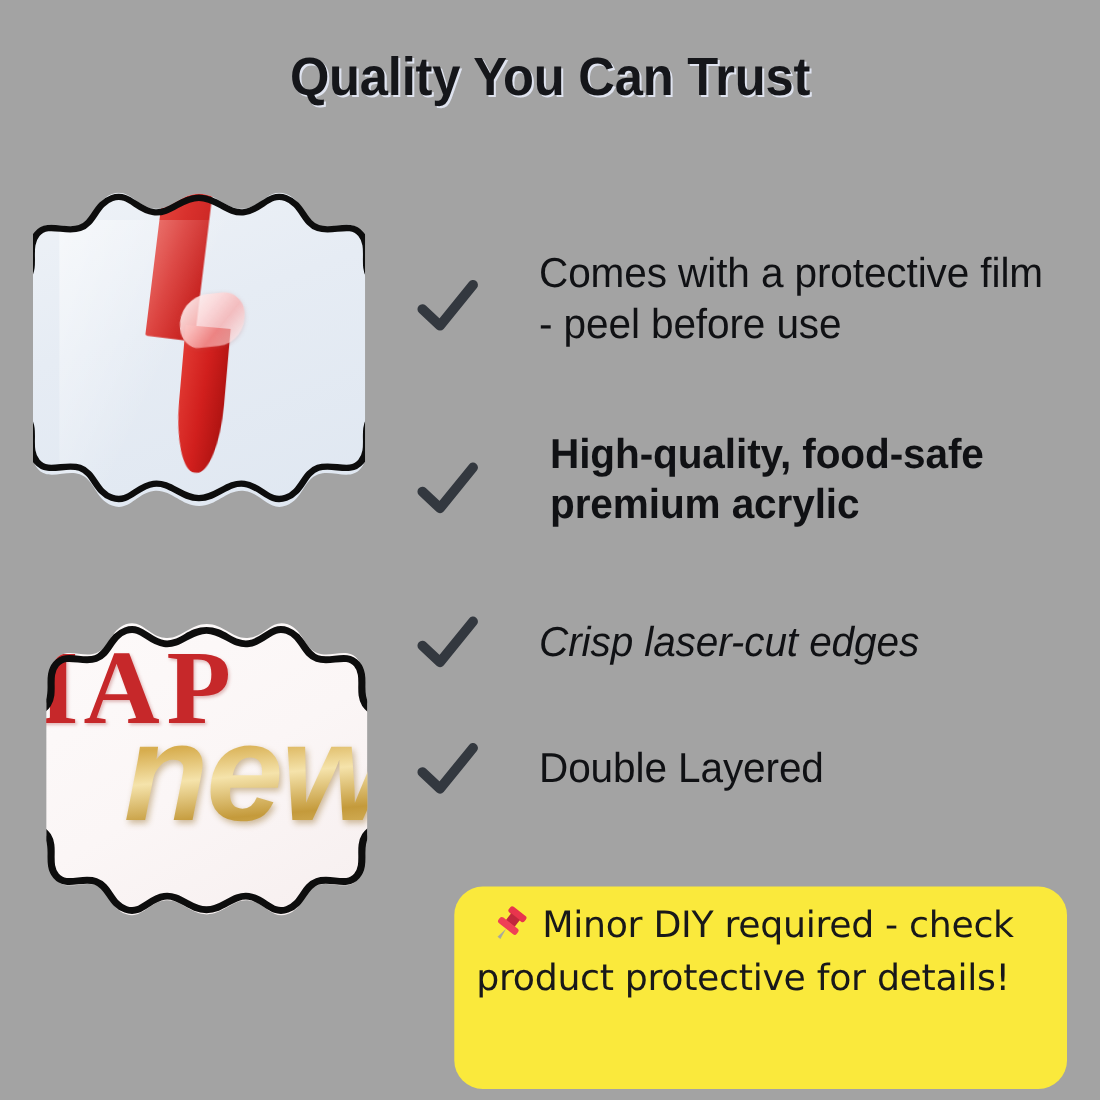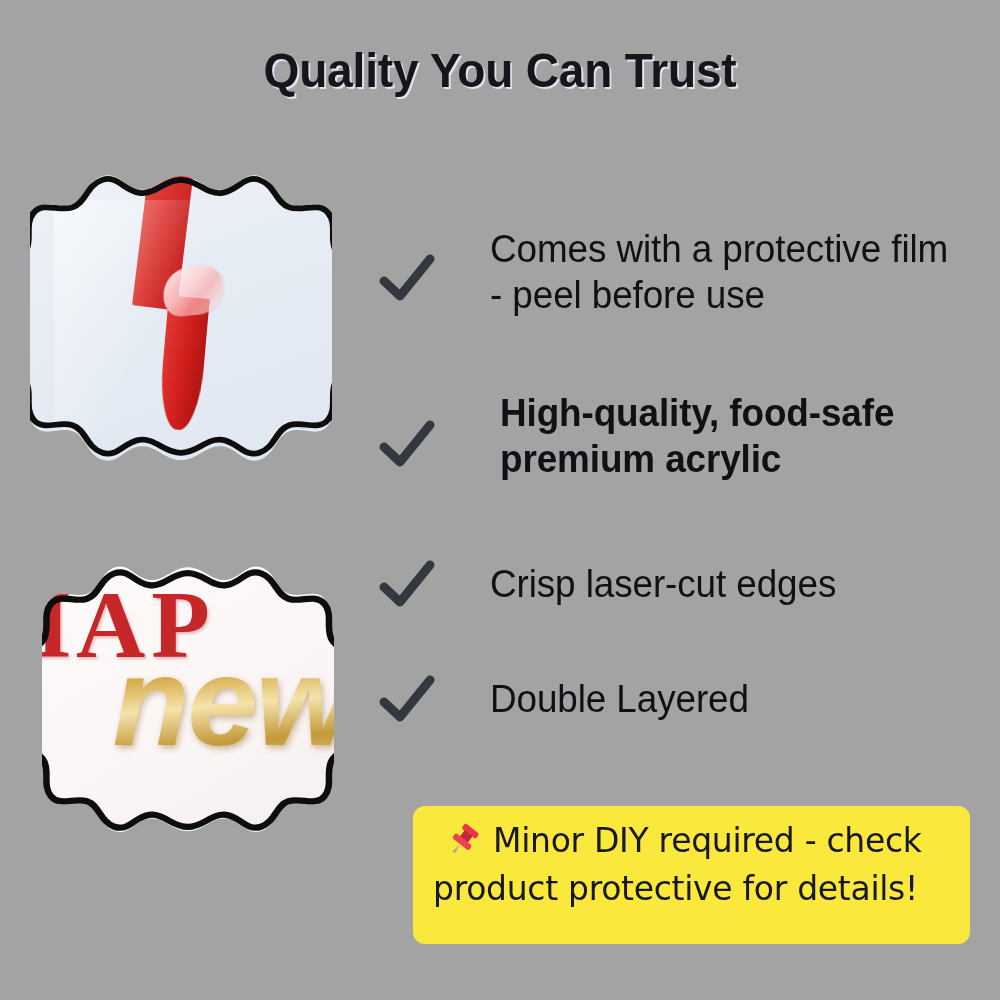--- a/index.html
+++ b/index.html
@@ -206,37 +206,37 @@
   }
 
   #check-item-0 { left: 4px;  top: 12px; }
   #check-item-0 .check-icon { margin-top: 14px; }
   #check-item-0 .check-text { margin-left: 12px; }
 
   #check-item-1 { left: 4px;  top: 176px; font-weight: bold; }
   #check-item-1 .check-icon { margin-top: 18px; }
   #check-item-1 .check-text { margin-left: 22px; }
 
-  #check-item-2 { left: 4px;  top: 338px; }
+  #check-item-2 { left: 4px;  top: 338px; font-style: italic; }
   #check-item-2 .check-icon { margin-top: 2px; }
   #check-item-2 .check-text { margin-left: 12px; }
 
   #check-item-3 { left: 4px;  top: 453px; }
   #check-item-3 .check-icon { margin-top: 2px; }
   #check-item-3 .check-text { margin-left: 12px; }
 
   
   .note-badge {
     position: absolute;
     left: 413px;
     top: 806px;
     width: 557px;
-    height: 138px;
+    height: 184px;
     background: #fae93c;
-    border-radius: 12px;
+    border-radius: 26px;
     box-sizing: border-box;
     padding: 14px 20px 10px 20px;
   }
   .note-line {
     font-family: "DejaVu Sans", sans-serif;
     font-size: 33px;
     line-height: 1.28;
     color: #18181a;
     font-weight: 500;
     white-space: nowrap;

